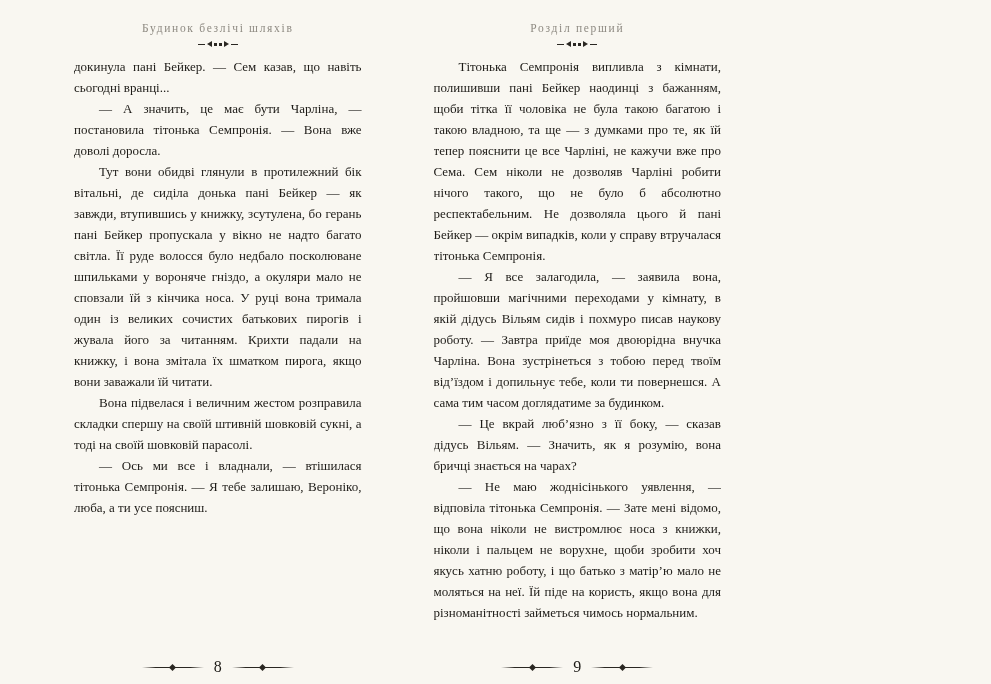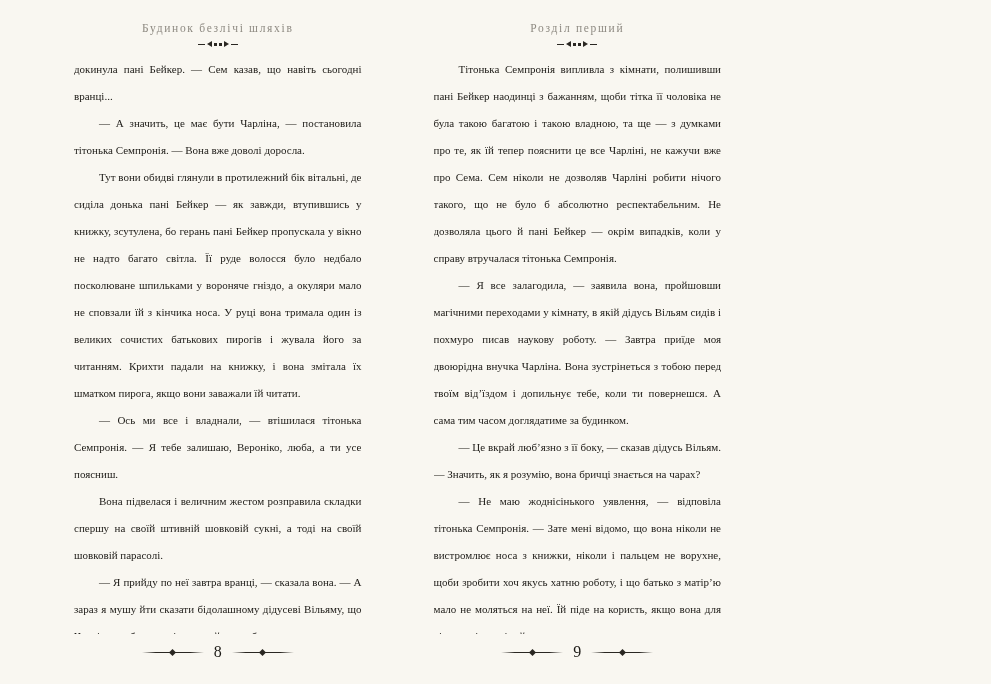--- a/index.html
+++ b/index.html
@@ -9,21 +9,21 @@
     background: #f9f7f1;
     font-family: "Liberation Serif", "DejaVu Serif", serif;
     color: #1d1b17;
     overflow: hidden;
   }
   .book {
     display: flex;
     width: 791px;
     height: 684px;
     box-sizing: border-box;
-    padding: 16px 70px 19px 74px;
+    padding: 16px 70px 4px 74px;
     gap: 72px;
   }
   .page {
     flex: 1;
     min-width: 0;
     display: flex;
     flex-direction: column;
   }
   .running-head {
     text-align: center;
@@ -51,22 +51,22 @@
     border-right: 5px solid #2a2722;
   }
   .orn-tri-r {
     width: 0; height: 0;
     border-top: 3px solid transparent;
     border-bottom: 3px solid transparent;
     border-left: 5px solid #2a2722;
   }
   .page-body {
     flex: 1;
-    font-size: 11px;
-    line-height: 27px;
+    font-size: 13px;
+    line-height: 21px;
     text-align: justify;
     hyphens: auto;
     overflow: hidden;
   }
   .para { margin: 0; text-indent: 25px; }
   .para.no-indent { text-indent: 0; }
   .page-footer {
     display: flex;
     align-items: center;
     justify-content: center;
@@ -97,23 +97,22 @@
       <span class="orn-tri-l"></span>
       <span class="orn-sq"></span>
       <span class="orn-sq"></span>
       <span class="orn-tri-r"></span>
       <span class="orn-line"></span>
     </div>
     <div class="page-body" lang="uk">
         <p class="para no-indent">докинула пані Бейкер. — Сем казав, що навіть сьогодні вранці...</p>
         <p class="para">— А значить, це має бути Чарліна, — постановила тітонька Семпронія. — Вона вже доволі доросла.</p>
         <p class="para">Тут вони обидві глянули в протилежний бік вітальні, де сиділа донька пані Бейкер — як завжди, втупившись у книжку, зсутулена, бо герань пані Бейкер пропускала у вікно не надто багато світла. Її руде волосся було недбало посколюване шпильками у вороняче гніздо, а окуляри мало не сповзали їй з кінчика носа. У руці вона тримала один із великих сочистих батькових пирогів і жувала його за читанням. Крихти падали на книжку, і вона змітала їх шматком пирога, якщо вони заважали їй читати.</p>
+        <p class="para">Вона підвелася і величним жестом розправила складки спершу на своїй штивній шовковій сукні, а тоді на своїй шовковій парасолі.</p>
         <p class="para">— Ось ми все і владнали, — втішилася тітонька Семпронія. — Я тебе залишаю, Вероніко, люба, а ти усе поясниш.</p>
-        <p class="para">Вона підвелася і величним жестом розправила складки спершу на своїй штивній шовковій сукні, а тоді на своїй шовковій парасолі.</p>
-        <p class="para">— Я прийду по неї завтра вранці, — сказала вона. — А зараз я мушу йти сказати бідолашному дідусеві Вільяму, що Чарліна подбає про дім, поки його не буде.</p>
       </div>
     <div class="page-footer">
       <span class="flourish">
         <span class="fl-line"></span>
         <span class="fl-dot"></span>
       </span>
       <span class="page-num">8</span>
       <span class="flourish">
         <span class="fl-line"></span>
         <span class="fl-dot"></span>

